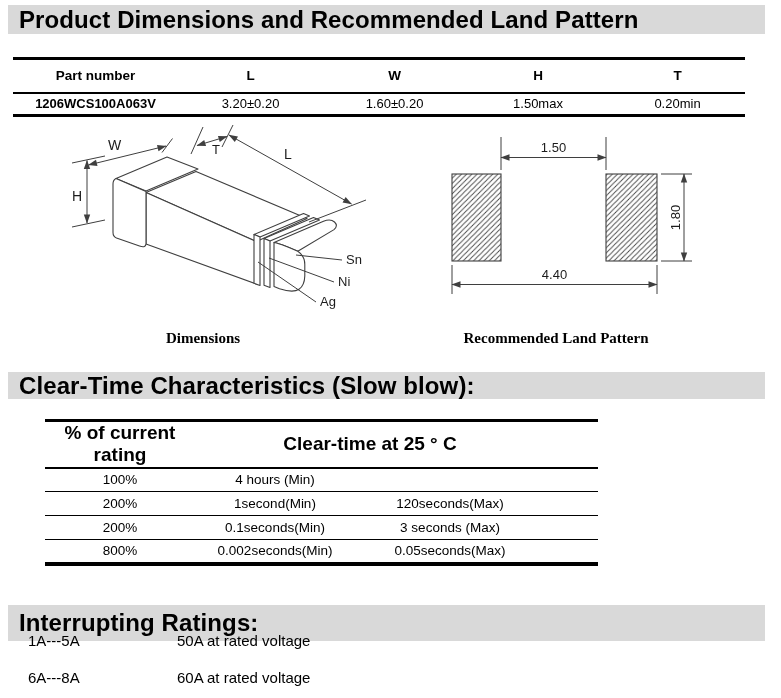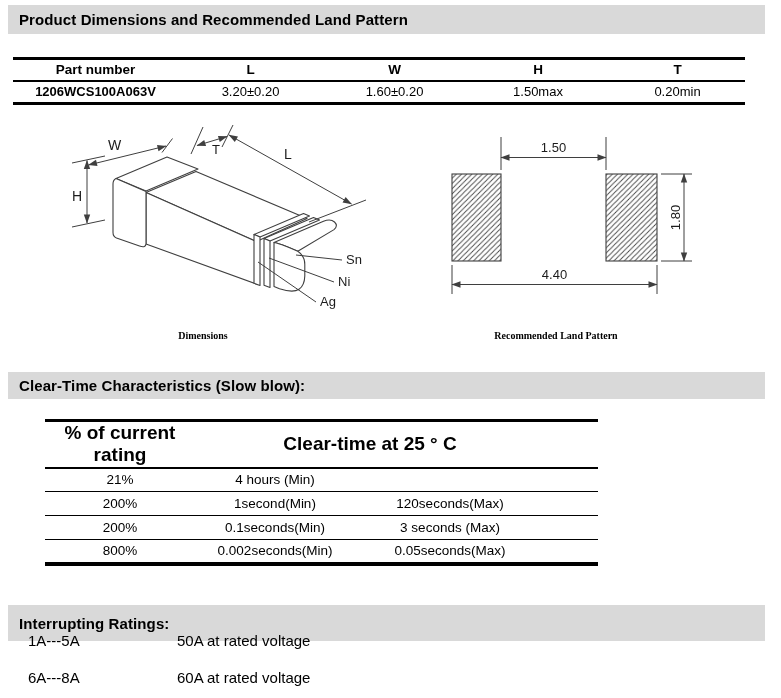--- a/index.html
+++ b/index.html
@@ -3,47 +3,47 @@
 <meta charset="utf-8">
 <style>
   * { margin:0; padding:0; box-sizing:border-box; }
   html,body { background:#fff; }
   #canvas {
     position:relative; width:781px; height:698px; background:#ffffff;
     font-family:"Liberation Sans", sans-serif; color:#000; overflow:hidden;
   }
   .bar {
     position:absolute; left:8px; width:757px; background:#d9d9d9;
-    font-weight:bold; font-size:15px; padding-left:11px;
+    font-weight:bold; font-size:24px; padding-left:11px;
     display:flex; align-items:center; letter-spacing:0.1px;
   }
   #bar-product { top:5px;  height:29px; }
   #bar-clear   { top:372px; height:27px; }
   #bar-interrupt { top:605px; height:36px; }
 
   table { border-collapse:collapse; table-layout:fixed; position:absolute; }
   #dim-table {
     left:13px; top:57px; width:732px;
     border-top:3px solid #000; border-bottom:3px solid #000;
   }
-  #dim-table th { font-size:13.5px; font-weight:bold; height:22px; border-bottom:2px solid #000; text-align:center; vertical-align:middle; }
+  #dim-table th { font-size:13.5px; font-weight:bold; height:34px; border-bottom:2px solid #000; text-align:center; vertical-align:middle; }
   #dim-table td { font-size:13px; height:23px; text-align:center; vertical-align:middle; }
   #dim-table td.pn { font-weight:bold; }
 
   #ct-table {
     left:45px; top:419px; width:553px;
     border-top:3px solid #000; border-bottom:4px solid #000;
   }
   #ct-table th { font-size:19px; font-weight:bold; height:47px; border-bottom:2px solid #000; text-align:center; vertical-align:middle; }
   #ct-table td { font-size:13.5px; height:24px; border-bottom:1px solid #000; text-align:center; vertical-align:middle; }
   #ct-table tr:last-child td { border-bottom:none; }
 
   .caption {
     position:absolute; top:330px; font-family:"Liberation Serif", serif;
-    font-weight:bold; font-size:10px; text-align:center;
+    font-weight:bold; font-size:15px; text-align:center;
   }
   #caption-dims { left:103px; width:200px; }
   #caption-land { left:436px; width:240px; }
 
   .drawing { position:absolute; }
   #svg-dims { left:70px;  top:123px; width:310px; height:205px; }
   #svg-land { left:440px; top:128px; width:260px; height:172px; }
 
   svg text { font-family:"Liberation Sans", sans-serif; fill:#1c1c1c; }
 
@@ -176,21 +176,21 @@
       </colgroup>
     <thead>
       <tr>
         <th>% of current rating</th>
         <th colspan="2">Clear-time at 25 ° C</th>
         <th></th>
       </tr>
     </thead>
     <tbody>
       <tr>
-        <td>21%</td>
+        <td>100%</td>
         <td>4 hours (Min)</td>
         <td></td>
         <td></td>
       </tr>
       <tr>
         <td>200%</td>
         <td>1second(Min)</td>
         <td>120seconds(Max)</td>
         <td></td>
       </tr>

